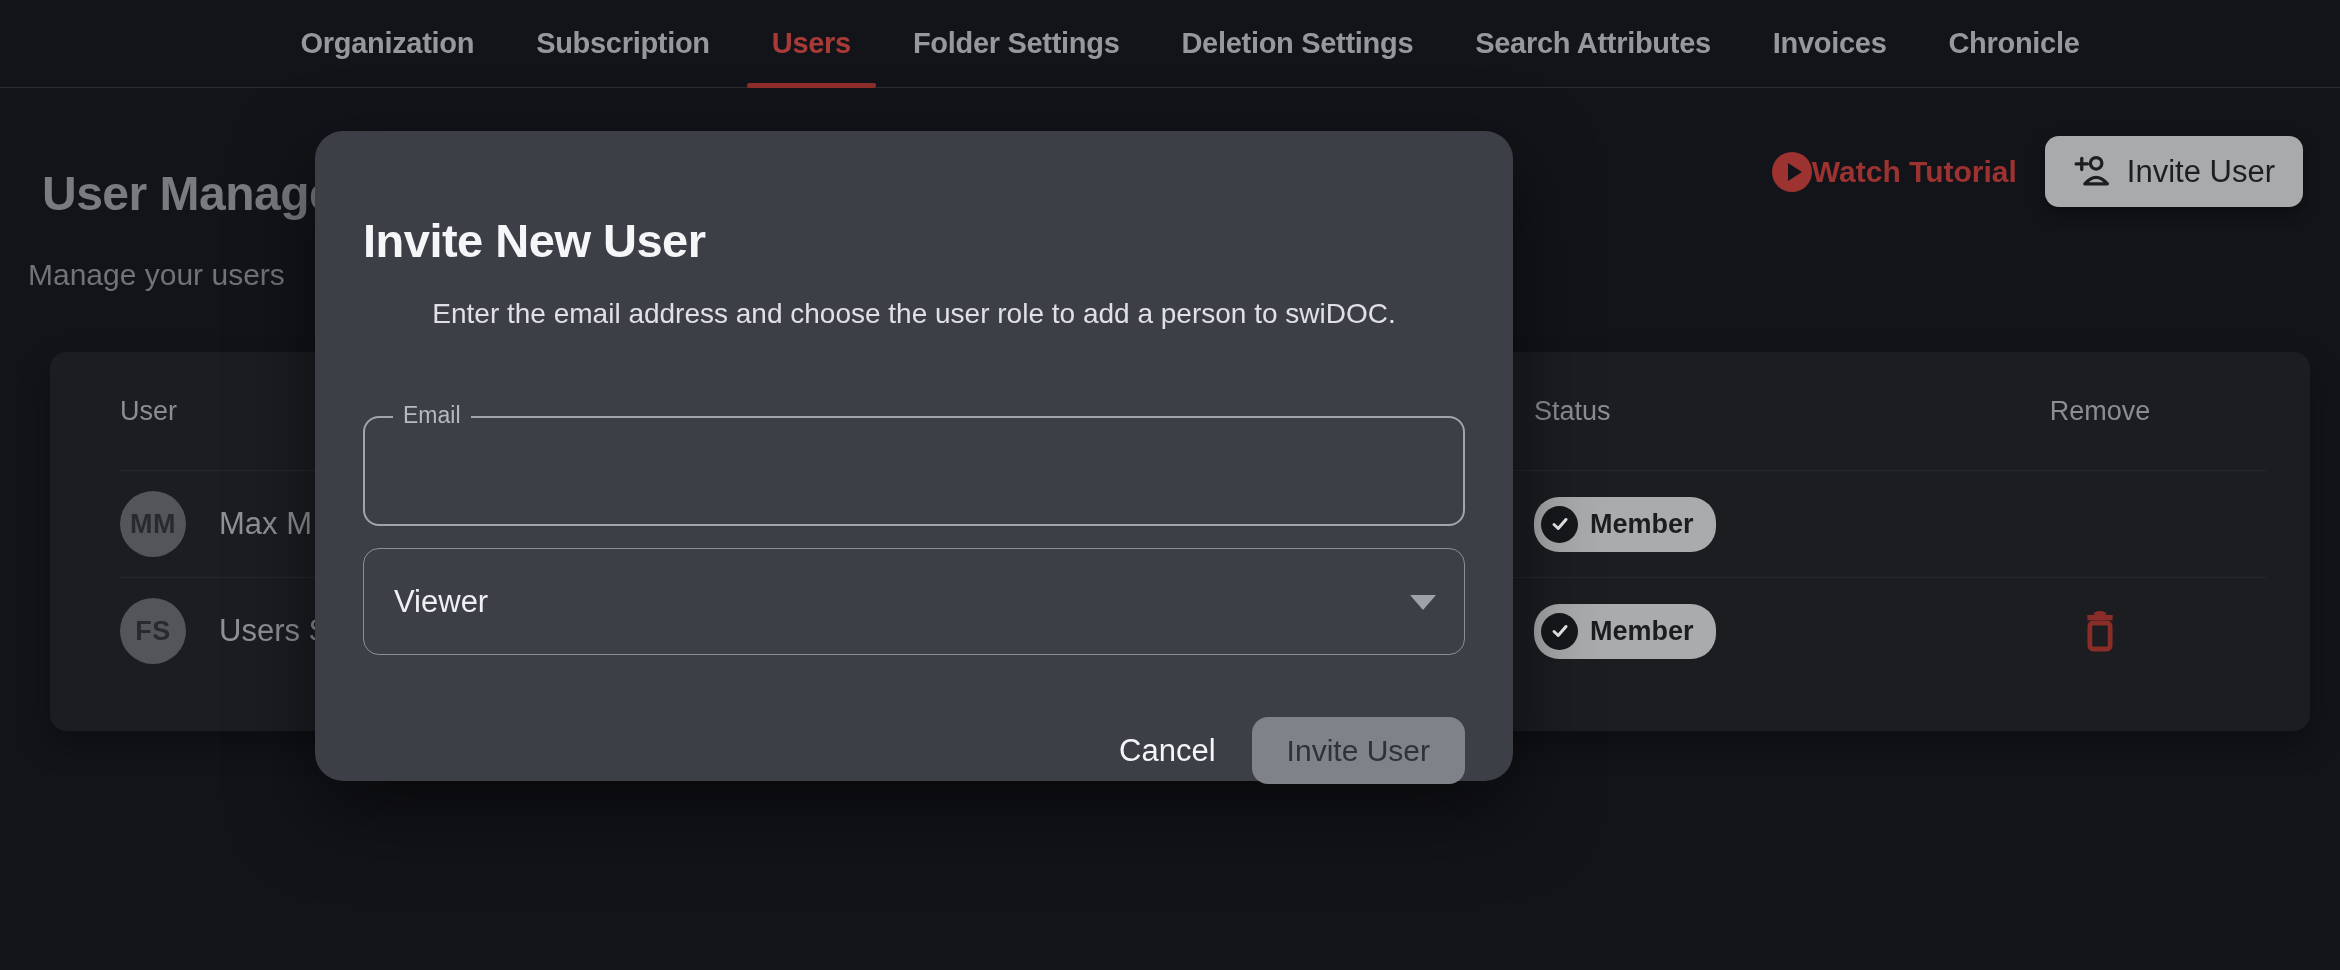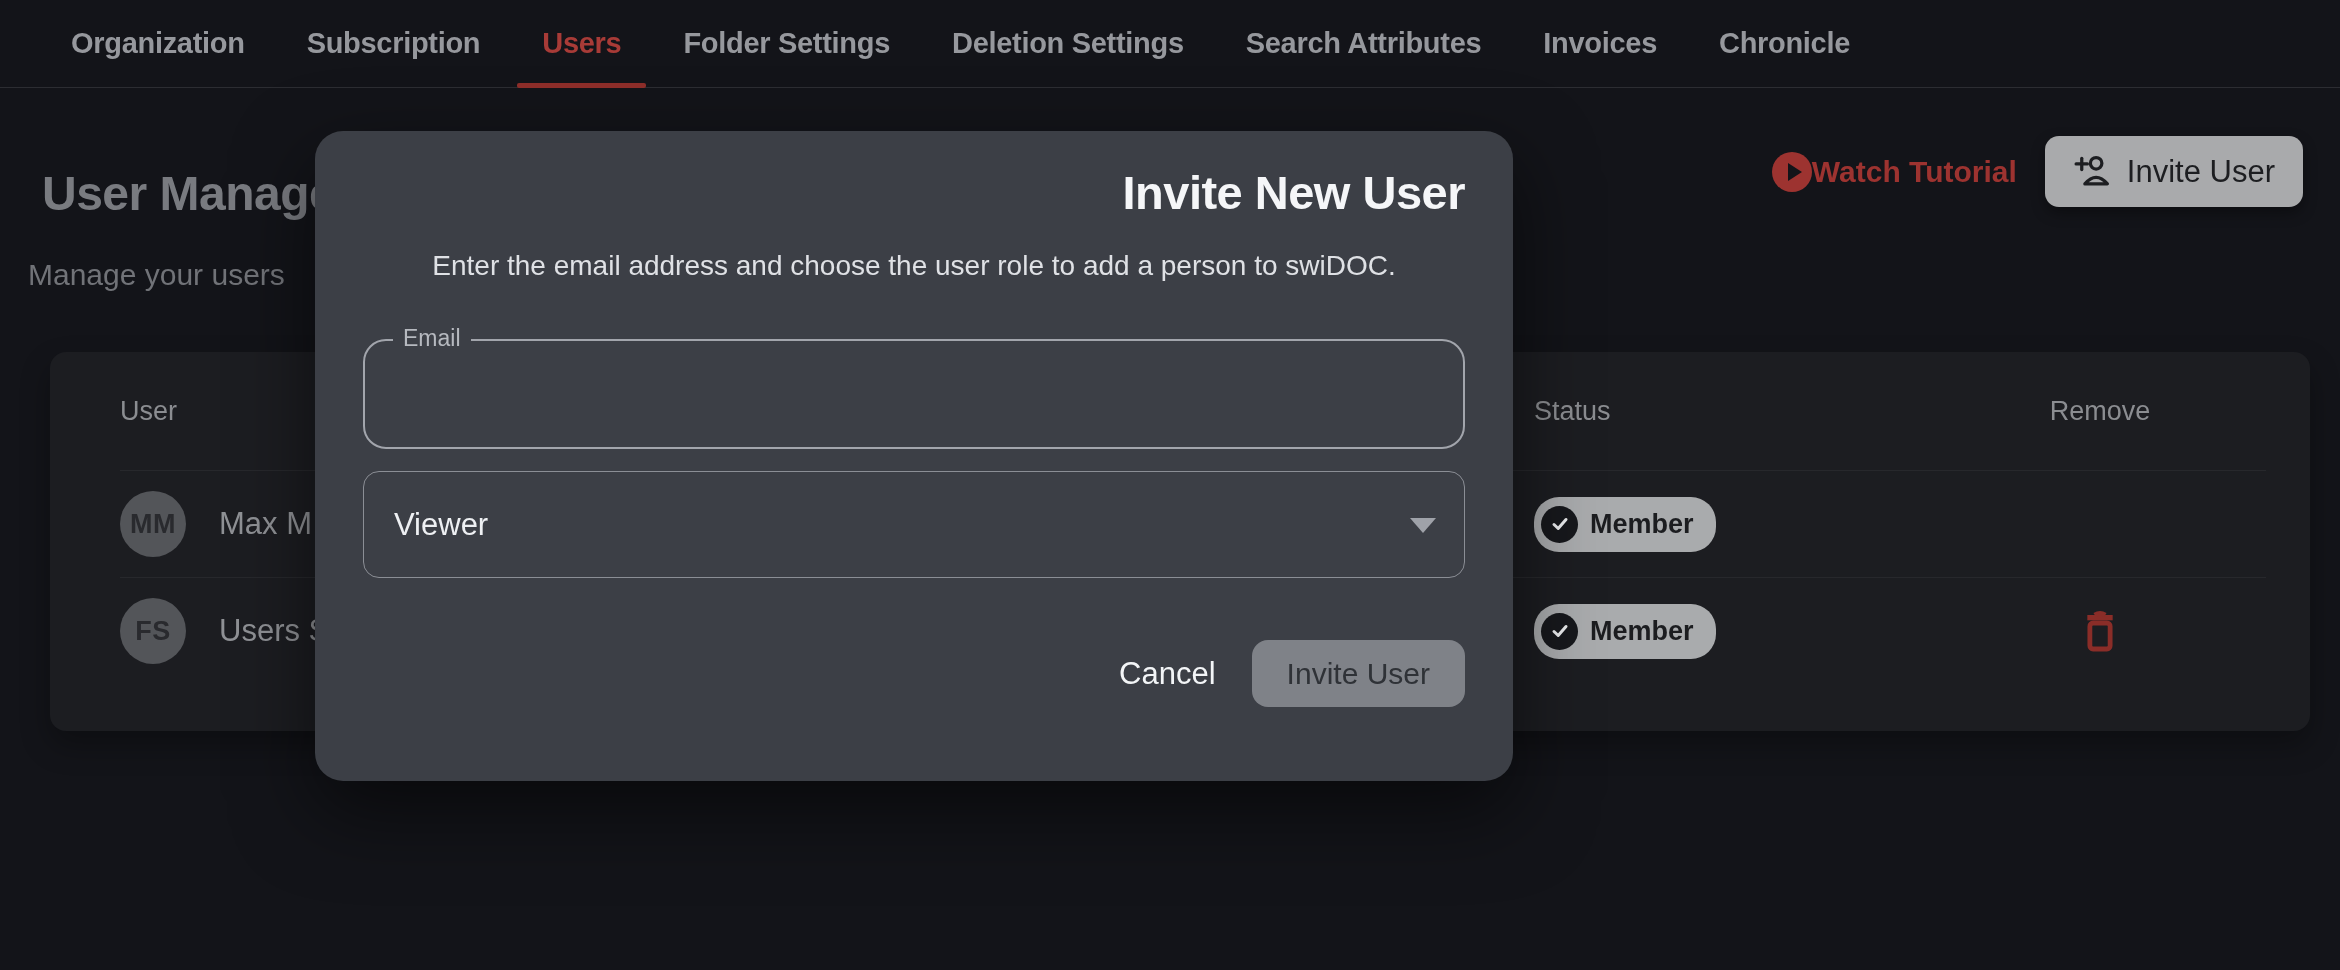--- a/index.html
+++ b/index.html
@@ -8,20 +8,21 @@
     background:#131419;
     font-family:"Liberation Sans", sans-serif;
     -webkit-font-smoothing:antialiased;
   }
   
   .nav{
     position:absolute;top:0;left:0;right:0;height:88px;
     display:flex;align-items:stretch;padding-left:40px;
     border-bottom:1px solid #2c2d32;box-sizing:border-box;
     background:#131419;
+    justify-content:center;
   }
   .tab{
     display:flex;align-items:center;padding:0 31px;
     font-size:29px;font-weight:700;color:#96989d;
     position:relative;cursor:pointer;white-space:nowrap;letter-spacing:-0.3px;
   }
   .tab.active{color:#a83b37;}
   .indicator{
     position:absolute;left:6px;right:6px;bottom:-1px;height:5px;
     background:#8e2e2a;border-radius:2px;
@@ -84,29 +85,29 @@
     display:flex;align-items:center;justify-content:center;
   }
   .trash{cursor:pointer;display:flex;}
   
   .modal{
     position:absolute;left:315px;top:131px;width:1198px;height:650px;
     background:#3c3f46;border-radius:28px;box-sizing:border-box;
     padding:36px 48px 0;box-shadow:0 30px 80px rgba(0,0,0,.55);
   }
   .modal-title{
-    text-align:right;font-size:47px;font-weight:700;color:#f5f6f8;
-    line-height:52px;letter-spacing:-0.5px;
+    text-align:left;font-size:47px;font-weight:700;color:#f5f6f8;
+    line-height:52px;letter-spacing:-0.5px;margin-top:48px;
   }
   .modal-desc{
     text-align:center;font-size:28px;color:#dfe1e5;margin-top:30px;line-height:34px;white-space:nowrap;
   }
   .field-email{
-    position:relative;margin-top:56px;height:110px;
-    border:2px solid #a2a5ac;border-radius:23px;box-sizing:border-box;
+    position:relative;margin-top:85px;height:110px;
+    border:2px solid #a2a5ac;border-radius:16px;box-sizing:border-box;
   }
   .field-email .notch-label{
     position:absolute;top:-16px;left:28px;background:#3c3f46;
     padding:0 10px;font-size:23px;color:#b6b9bf;line-height:26px;
   }
   .email-input{
     width:100%;height:100%;background:transparent;border:none;outline:none;
     color:#eef0f3;font-size:30px;padding:0 28px;box-sizing:border-box;
     font-family:"Liberation Sans", sans-serif;
   }

